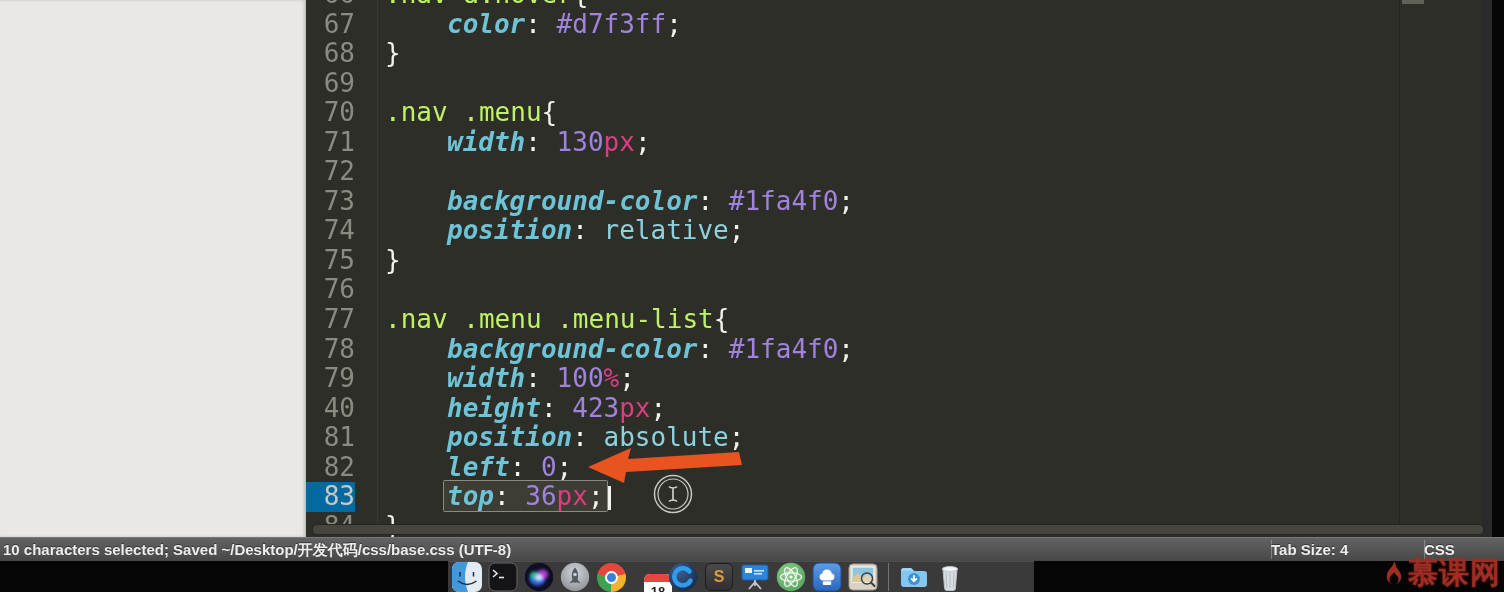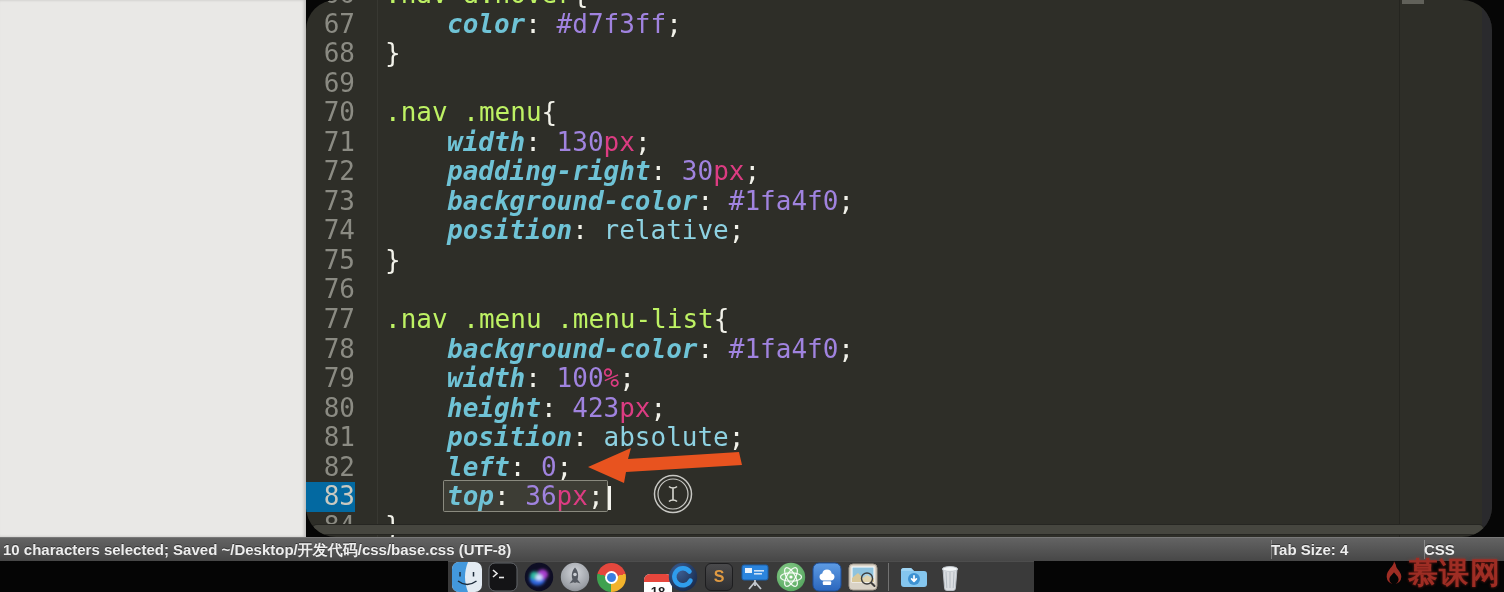--- a/index.html
+++ b/index.html
@@ -4,21 +4,21 @@
 <style>
   html,body{margin:0;padding:0;background:#000;}
   #stage{position:relative;width:1504px;height:592px;overflow:hidden;background:#060606;
          font-family:"Liberation Sans",sans-serif;}
 
   
   .left-panel{position:absolute;left:0;top:0;width:306px;height:537px;background:#e9e8e6;
               box-shadow:inset -2px 0 3px rgba(0,0,0,.18);}
 
   
-  .editor{position:absolute;left:306px;top:0;width:1186px;height:537px;background:#2e2e28;overflow:hidden;border-radius:30px;}
+  .editor{position:absolute;left:306px;top:0;width:1186px;height:537px;background:#2e2e28;overflow:hidden;}
   .editor::before{content:"";position:absolute;left:71px;top:0;bottom:0;width:1px;background:rgba(255,255,255,.05);}
   .code-lines{position:absolute;left:0;top:-20px;right:0;}
   .code-line{display:flex;height:29.55px;line-height:29.55px;white-space:pre;
              font-family:"DejaVu Sans Mono",monospace;font-size:26px;}
   .gutter-num{width:49px;flex:0 0 49px;text-align:right;color:#8b8b83;margin-right:30px;}
   .gutter-num.active{background:#0369a1;color:#c9c9c0;}
   .line-text{position:relative;}
   .tk-sel{color:#bef264;}
   .tk-prop{color:#6fc3d6;font-style:italic;font-weight:bold;}
   .tk-val{color:#a083df;}
@@ -79,29 +79,29 @@
   <div class="left-panel"></div>
 
   <div class="editor">
     <div class="code-lines">
         <div class="code-line"><span class="gutter-num">66</span><span class="line-text"><span class="tk-sel">.nav a:hover</span><span class="tk-punc">{</span></span></div>
         <div class="code-line"><span class="gutter-num">67</span><span class="line-text" style="padding-left: 62px;"><span class="tk-prop">color</span><span class="tk-punc">: </span><span class="tk-val">#d7f3ff</span><span class="tk-punc">;</span></span></div>
         <div class="code-line"><span class="gutter-num">68</span><span class="line-text"><span class="tk-punc">}</span></span></div>
         <div class="code-line"><span class="gutter-num">69</span><span class="line-text"></span></div>
         <div class="code-line"><span class="gutter-num">70</span><span class="line-text"><span class="tk-sel">.nav .menu</span><span class="tk-punc">{</span></span></div>
         <div class="code-line"><span class="gutter-num">71</span><span class="line-text" style="padding-left: 62px;"><span class="tk-prop">width</span><span class="tk-punc">: </span><span class="tk-val">130</span><span class="tk-unit">px</span><span class="tk-punc">;</span></span></div>
-        <div class="code-line"><span class="gutter-num">72</span><span class="line-text" style="padding-left: 62px;"><span class="tk-prop">padding-right</span><span class="tk-punc">: </span><span class="tk-val">30</span><span class="tk-unit">px</span><span class="tk-punc">;</span></span></div>
+        <div class="code-line"><span class="gutter-num">72</span></div>
         <div class="code-line"><span class="gutter-num">73</span><span class="line-text" style="padding-left: 62px;"><span class="tk-prop">background-color</span><span class="tk-punc">: </span><span class="tk-val">#1fa4f0</span><span class="tk-punc">;</span></span></div>
         <div class="code-line"><span class="gutter-num">74</span><span class="line-text" style="padding-left: 62px;"><span class="tk-prop">position</span><span class="tk-punc">: </span><span class="tk-const">relative</span><span class="tk-punc">;</span></span></div>
         <div class="code-line"><span class="gutter-num">75</span><span class="line-text"><span class="tk-punc">}</span></span></div>
         <div class="code-line"><span class="gutter-num">76</span><span class="line-text"></span></div>
         <div class="code-line"><span class="gutter-num">77</span><span class="line-text"><span class="tk-sel">.nav .menu .menu-list</span><span class="tk-punc">{</span></span></div>
         <div class="code-line"><span class="gutter-num">78</span><span class="line-text" style="padding-left: 62px;"><span class="tk-prop">background-color</span><span class="tk-punc">: </span><span class="tk-val">#1fa4f0</span><span class="tk-punc">;</span></span></div>
         <div class="code-line"><span class="gutter-num">79</span><span class="line-text" style="padding-left: 62px;"><span class="tk-prop">width</span><span class="tk-punc">: </span><span class="tk-val">100</span><span class="tk-unit">%</span><span class="tk-punc">;</span></span></div>
-        <div class="code-line"><span class="gutter-num">80</span><span class="line-text" style="padding-left: 62px;"><span class="tk-prop">height</span><span class="tk-punc">: </span><span class="tk-val">423</span><span class="tk-unit">px</span><span class="tk-punc">;</span></span></div>
+        <div class="code-line"><span class="gutter-num">40</span><span class="line-text" style="padding-left: 62px;"><span class="tk-prop">height</span><span class="tk-punc">: </span><span class="tk-val">423</span><span class="tk-unit">px</span><span class="tk-punc">;</span></span></div>
         <div class="code-line"><span class="gutter-num">81</span><span class="line-text" style="padding-left: 62px;"><span class="tk-prop">position</span><span class="tk-punc">: </span><span class="tk-const">absolute</span><span class="tk-punc">;</span></span></div>
         <div class="code-line"><span class="gutter-num">82</span><span class="line-text" style="padding-left: 62px;"><span class="tk-prop">left</span><span class="tk-punc">: </span><span class="tk-val">0</span><span class="tk-punc">;</span></span></div>
         <div class="code-line"><span class="gutter-num active">83</span><span class="line-text" style="padding-left: 62px;"><span class="selection"><span class="tk-prop">top</span><span class="tk-punc">: </span><span class="tk-val">36</span><span class="tk-unit">px</span><span class="tk-punc">;</span></span><span class="caret"></span></span></div>
         <div class="code-line"><span class="gutter-num">84</span><span class="line-text"><span class="tk-punc">}</span></span></div>
       </div>
     <div class="minimap">
       <div class="minimap-code"></div>
       <div class="vscroll-strip"></div>
     </div>
     <div class="hscrollbar"></div>

